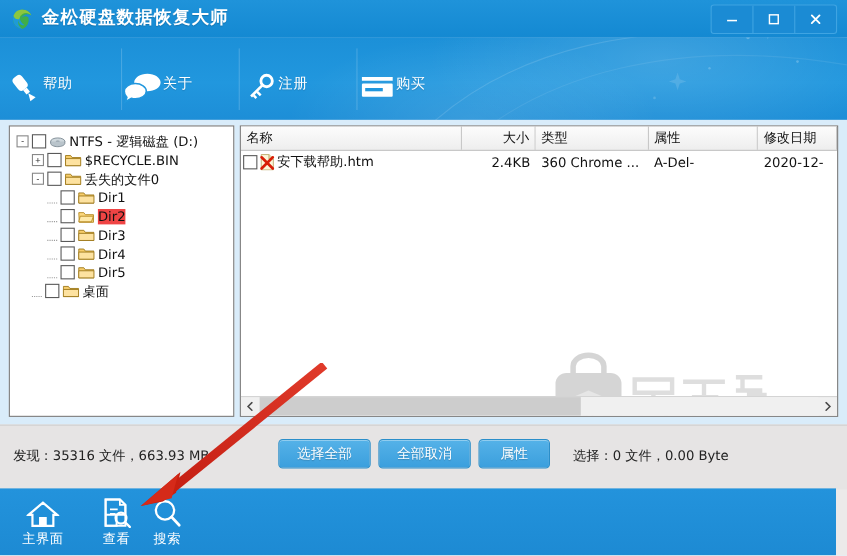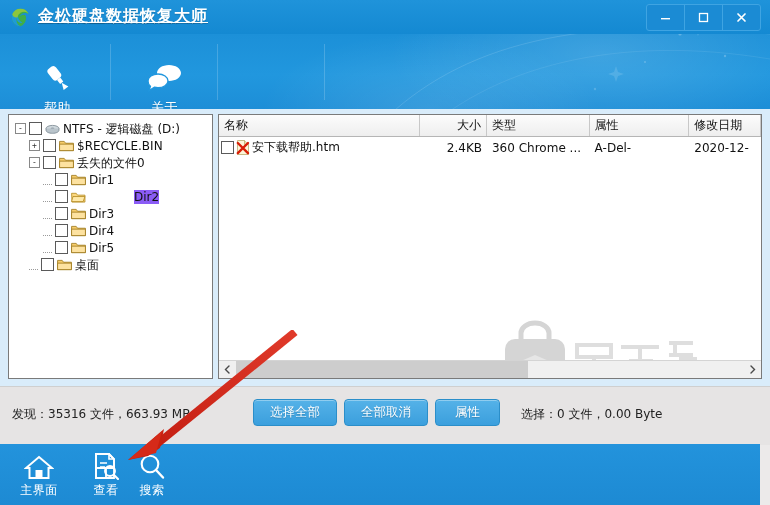--- a/index.html
+++ b/index.html
@@ -16,21 +16,20 @@
     position:absolute;left:0;top:0;width:770px;height:34px;
     background:linear-gradient(180deg,#1f93da 0%,#1489d2 100%);
     border-bottom:1px solid #1d8ed6;
   }
   .logo{position:absolute;left:10px;top:7px;width:21px;height:21px;}
   .apptitle{
     position:absolute;left:38px;top:6px;
     font-size:16px;color:#ffffff;letter-spacing:1px;font-weight:bold;
     text-shadow:0 1px 1px rgba(0,0,0,.18);
     font-family:"DejaVu Sans","Liberation Sans",sans-serif;
-    text-decoration:underline;
   }
   .winbtns{
     position:absolute;right:9px;top:4px;height:25px;width:113px;
     display:flex;border:1px solid #3fa4e2;border-radius:3px;overflow:hidden;
     background:#1b8bd4;
   }
   .winbtn{
     flex:1;display:flex;align-items:center;justify-content:center;
     color:#ffffff;font-size:13px;cursor:pointer;
     border-right:1px solid #3fa4e2;
@@ -42,22 +41,22 @@
   .toolbar{
     position:absolute;left:0;top:34px;width:770px;height:75px;
     background:
       radial-gradient(ellipse 300px 120px at 600px 20px, rgba(255,255,255,.14), rgba(255,255,255,0) 70%),
       radial-gradient(ellipse 240px 110px at 430px 75px, rgba(255,255,255,.12), rgba(255,255,255,0) 70%),
       linear-gradient(180deg,#1c90d8 0%,#2197de 55%,#1d8ed7 100%);
     overflow:hidden;
   }
   .tb-deco{position:absolute;pointer-events:none;opacity:.5;}
   .tbitem{
-    position:absolute;top:16px;height:75px;width:105px;
-    display:flex;flex-direction:column;align-items:center;justify-content:flex-start;
+    position:absolute;top:4px;height:75px;width:105px;
+    display:flex;flex-direction:row;align-items:center;justify-content:flex-start;
     cursor:pointer;
   }
   .tbitem .tbicon{height:40px;margin-top:8px;display:flex;align-items:center;justify-content:center;}
   .tbitem .tblabel{
     font-size:13px;color:#ffffff;margin-top:1px;letter-spacing:.5px;
     text-shadow:0 1px 1px rgba(0,0,0,.15);
   }
   .tbsep{position:absolute;top:10px;width:1px;height:56px;background:rgba(255,255,255,.18);}
 
   
@@ -78,21 +77,21 @@
     font-size:8px;line-height:8px;color:#333;margin-right:3px;flex:none;cursor:pointer;
     font-family:"DejaVu Sans Mono","Liberation Mono",monospace;
   }
   .expander-spacer{width:9px;margin-right:3px;flex:none;}
   .cbox{
     width:11px;height:11px;border:1px solid #5a5a5a;background:#fff;
     margin-right:3px;flex:none;cursor:pointer;
   }
   .folder{width:15px;height:12px;margin-right:3px;flex:none;}
   .tlabel{font-size:12px;color:#111;line-height:14px;}
-  .tlabel.sel{background:#8b5cf6;margin-left:45px;}
+  .tlabel.sel{background:#ef4444;}
   .indent{flex:none;}
 
   
   .list-panel{
     position:absolute;left:218px;top:5px;width:544px;height:265px;
     background:#ffffff;border:1px solid #7a7a7a;box-sizing:border-box;overflow:hidden;
   }
   .lheader{display:flex;height:21px;background:#f1f1f1;border-bottom:1px solid #b5b5b5;}
   .lh{
     box-sizing:border-box;
@@ -222,22 +221,45 @@
       <div class="tbicon">
         <svg width="36" height="30" viewBox="0 0 36 30">
           <path d="M22 2c6.6 0 12 3.6 12 8s-5.4 8-12 8c-1.3 0-2.6-.15-3.8-.4L12 21l1.2-4.3C11.2 15.2 10 12.7 10 10c0-4.4 5.4-8 12-8z" fill="#ffffff"></path>
           <path d="M11 11c5.5 0 10 3.1 10 6.9S16.5 24.8 11 24.8c-1.3 0-2.5-.2-3.6-.5L2 27.5l1.4-4.1C1.9 22.1 1 20.1 1 17.9 1 14.1 5.5 11 11 11z" fill="#ffffff" stroke="#2197de" stroke-width="1.4"></path>
         </svg>
       </div>
       <div class="tblabel">关于</div>
     </div>
     <div class="tbsep" style="left:217px;"></div>
 
+    <div class="tbitem" style="left:219px;">
+      <div class="tbicon">
+        <svg width="34" height="34" viewBox="0 0 34 34">
+          <g transform="rotate(45 17 17)">
+            <circle cx="17" cy="8" r="5.2" fill="none" stroke="#ffffff" stroke-width="2.6"></circle>
+            <rect x="15.8" y="12" width="2.4" height="16" fill="#ffffff"></rect>
+            <rect x="18" y="20" width="4.5" height="2.2" fill="#ffffff"></rect>
+            <rect x="18" y="24.5" width="3.4" height="2.2" fill="#ffffff"></rect>
+          </g>
+        </svg>
+      </div>
+      <div class="tblabel">注册</div>
+    </div>
     <div class="tbsep" style="left:324px;"></div>
 
+    <div class="tbitem" style="left:326px;">
+      <div class="tbicon">
+        <svg width="34" height="26" viewBox="0 0 34 26">
+          <rect x="3" y="3" width="28" height="3.4" fill="#ffffff"></rect>
+          <rect x="3" y="9" width="28" height="12" rx="1" fill="#ffffff"></rect>
+          <rect x="6" y="13" width="16" height="3" fill="#2197de"></rect>
+        </svg>
+      </div>
+      <div class="tblabel">购买</div>
+    </div>
   </div>
 
   <div class="content">
 
     <div class="tree-panel">
       <div class="tree" id="tree">
           <div class="trow">
             <div class="expander">-</div>
             <div class="cbox"></div>
             <svg viewBox="0 0 16 13" class="folder">

